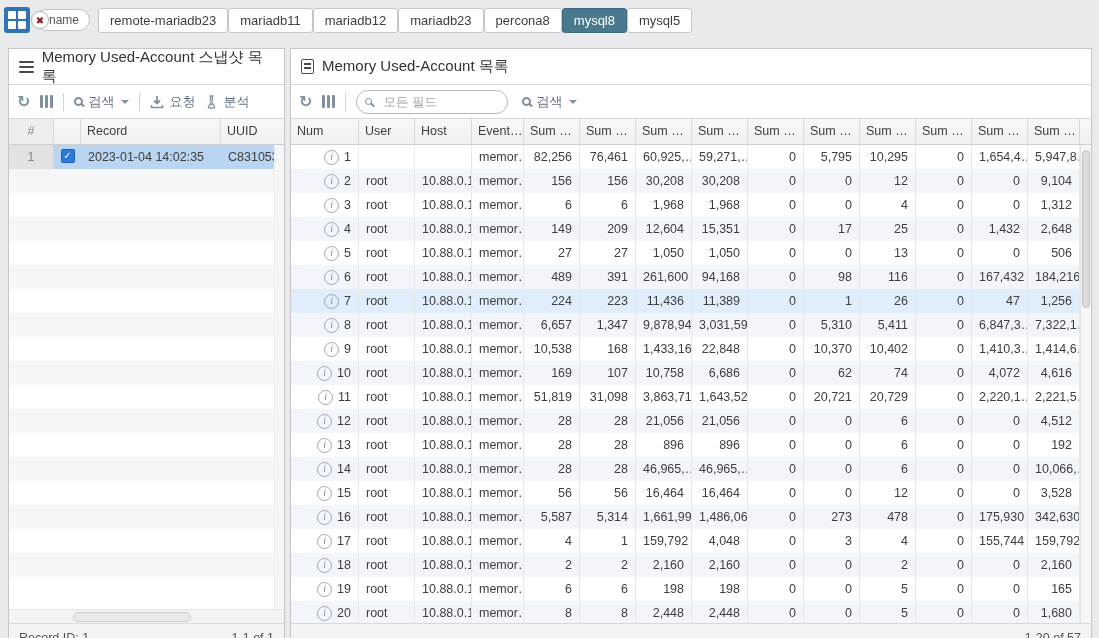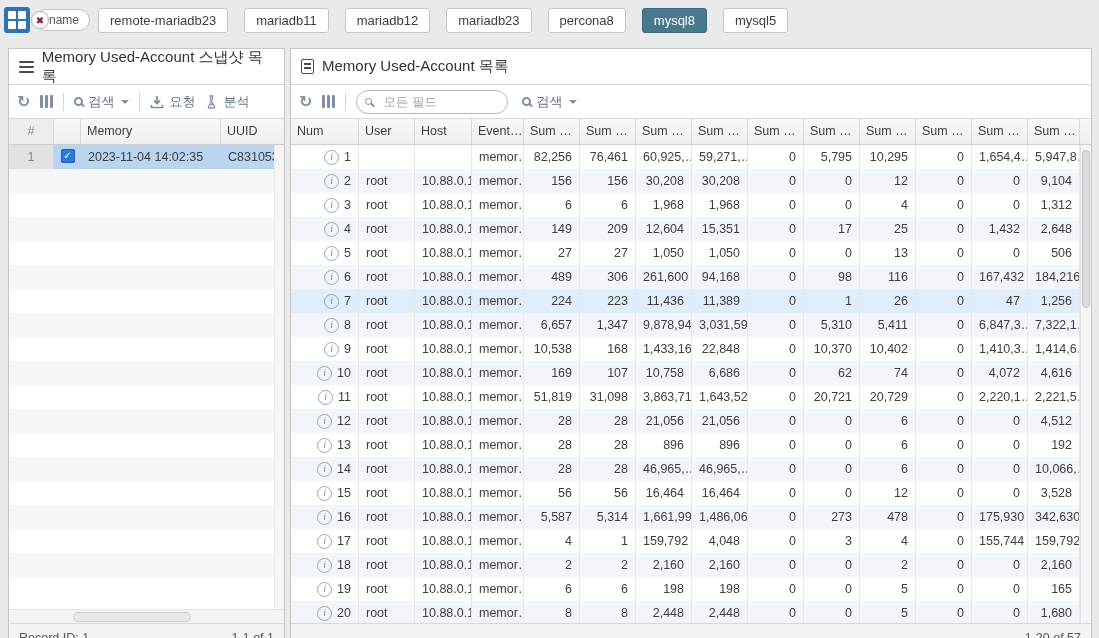--- a/index.html
+++ b/index.html
@@ -14,21 +14,21 @@
   .grid-btn { width:26px; height:26px; background:#2f73b4; border-radius:3px;
     display:grid; grid-template-columns:8px 8px; grid-template-rows:8px 8px; gap:2px;
     align-content:center; justify-content:center; cursor:pointer; }
   .grid-btn span { background:#fff; border-radius:1px; }
   .chip { height:22px; background:#fff; border:1px solid #c2c2c2; border-radius:11px;
     display:flex; align-items:center; padding:0 10px 0 1px; gap:2px; margin-right:3px; }
   .chip .xcircle { width:18px; height:18px; background:#fff; border:1px solid #b3b3b3;
     border-radius:50%; display:flex; align-items:center; justify-content:center;
     color:#8e1b1b; font-size:10px; font-weight:bold; margin-left:-6px; }
   .chip .chip-label { font-size:12px; color:#555; margin-left:-2px; }
-  .tabs { display:flex; gap:16px; }
+  .tabs { display:flex; gap:0; }
   .tab { height:25px; padding:0 11px; background:#fff; border:1px solid #c6c6c6;
     border-radius:3px; display:flex; align-items:center; font-size:13px; color:#3e3e3e; cursor:pointer; }
   .tab.active { background:#49798c; border-color:#40697a; color:#fff; }
   
   .panel { position:absolute; top:48px; background:#fff; border:1px solid #c6c6c6;
     display:flex; flex-direction:column; }
   .panel-left  { left:8px;   width:277px; height:604px; }
   .panel-right { left:290px; width:802px; height:604px; }
   .panel-header { height:36px; border-bottom:1px solid #d8d8d8; display:flex;
     align-items:center; padding:0 10px; gap:8px; font-size:15px; color:#333; flex:0 0 36px; }
@@ -152,30 +152,30 @@
       <svg width="13" height="14" viewBox="0 0 13 14">
         <path d="M4.5 1h4M5.5 1.5v3.5l4 6.5a1 1 0 0 1-.9 1.5H4.4a1 1 0 0 1-.9-1.5l4-6.5V1.5" stroke="#8a99ad" stroke-width="1.4" fill="none" stroke-linejoin="round"></path>
         <path d="M4 9.5h5" stroke="#8a99ad" stroke-width="1.4"></path>
       </svg>
       <span>분석</span>
     </span>
   </div>
   <div class="thead lhead">
     <div class="hcell hash" style="width:45px">#</div>
     <div class="hcell" style="width:27px"></div>
-    <div class="hcell" style="width:140px">Memory</div>
+    <div class="hcell" style="width:140px">Record</div>
     <div class="hcell" style="width:55px; border-right:none">UUID</div>
   </div>
   <div class="rows-area">
     <div class="sel-row">
       <div class="lcell hash" style="width:45px">1</div>
       <div class="lcell" style="width:27px; padding:0">
         <span class="checkbox">✓</span>
       </div>
-      <div class="lcell" style="width:140px">2023-11-04 14:02:35</div>
+      <div class="lcell" style="width:140px">2023-01-04 14:02:35</div>
       <div class="lcell" style="width:55px; padding-right:0">C8310534-</div>
     </div>
     <div>
         <div class="lrow stripe"></div>
         <div class="lrow"></div>
         <div class="lrow stripe"></div>
         <div class="lrow"></div>
         <div class="lrow stripe"></div>
         <div class="lrow"></div>
         <div class="lrow stripe"></div>
@@ -340,21 +340,21 @@
         </div>
         <div class="trow stripe">
           <div class="tcell num" style="width: 68px;">
             <span class="info">i</span>
             <span>6</span>
           </div>
           <div class="tcell l" style="width: 56px;">root</div>
           <div class="tcell l" style="width: 57px;">10.88.0.1</div>
           <div class="tcell l" style="width: 52px;">memor…</div>
           <div class="tcell r" style="width: 56px;">489</div>
-          <div class="tcell r" style="width: 56px;">306</div>
+          <div class="tcell r" style="width: 56px;">391</div>
           <div class="tcell r" style="width: 56px;">261,600</div>
           <div class="tcell r" style="width: 56px;">94,168</div>
           <div class="tcell r" style="width: 56px;">0</div>
           <div class="tcell r" style="width: 56px;">98</div>
           <div class="tcell r" style="width: 56px;">116</div>
           <div class="tcell r" style="width: 56px;">0</div>
           <div class="tcell r" style="width: 56px;">167,432</div>
           <div class="tcell r" style="width: 52px;">184,216</div>
         </div>
         <div class="trow hl">

